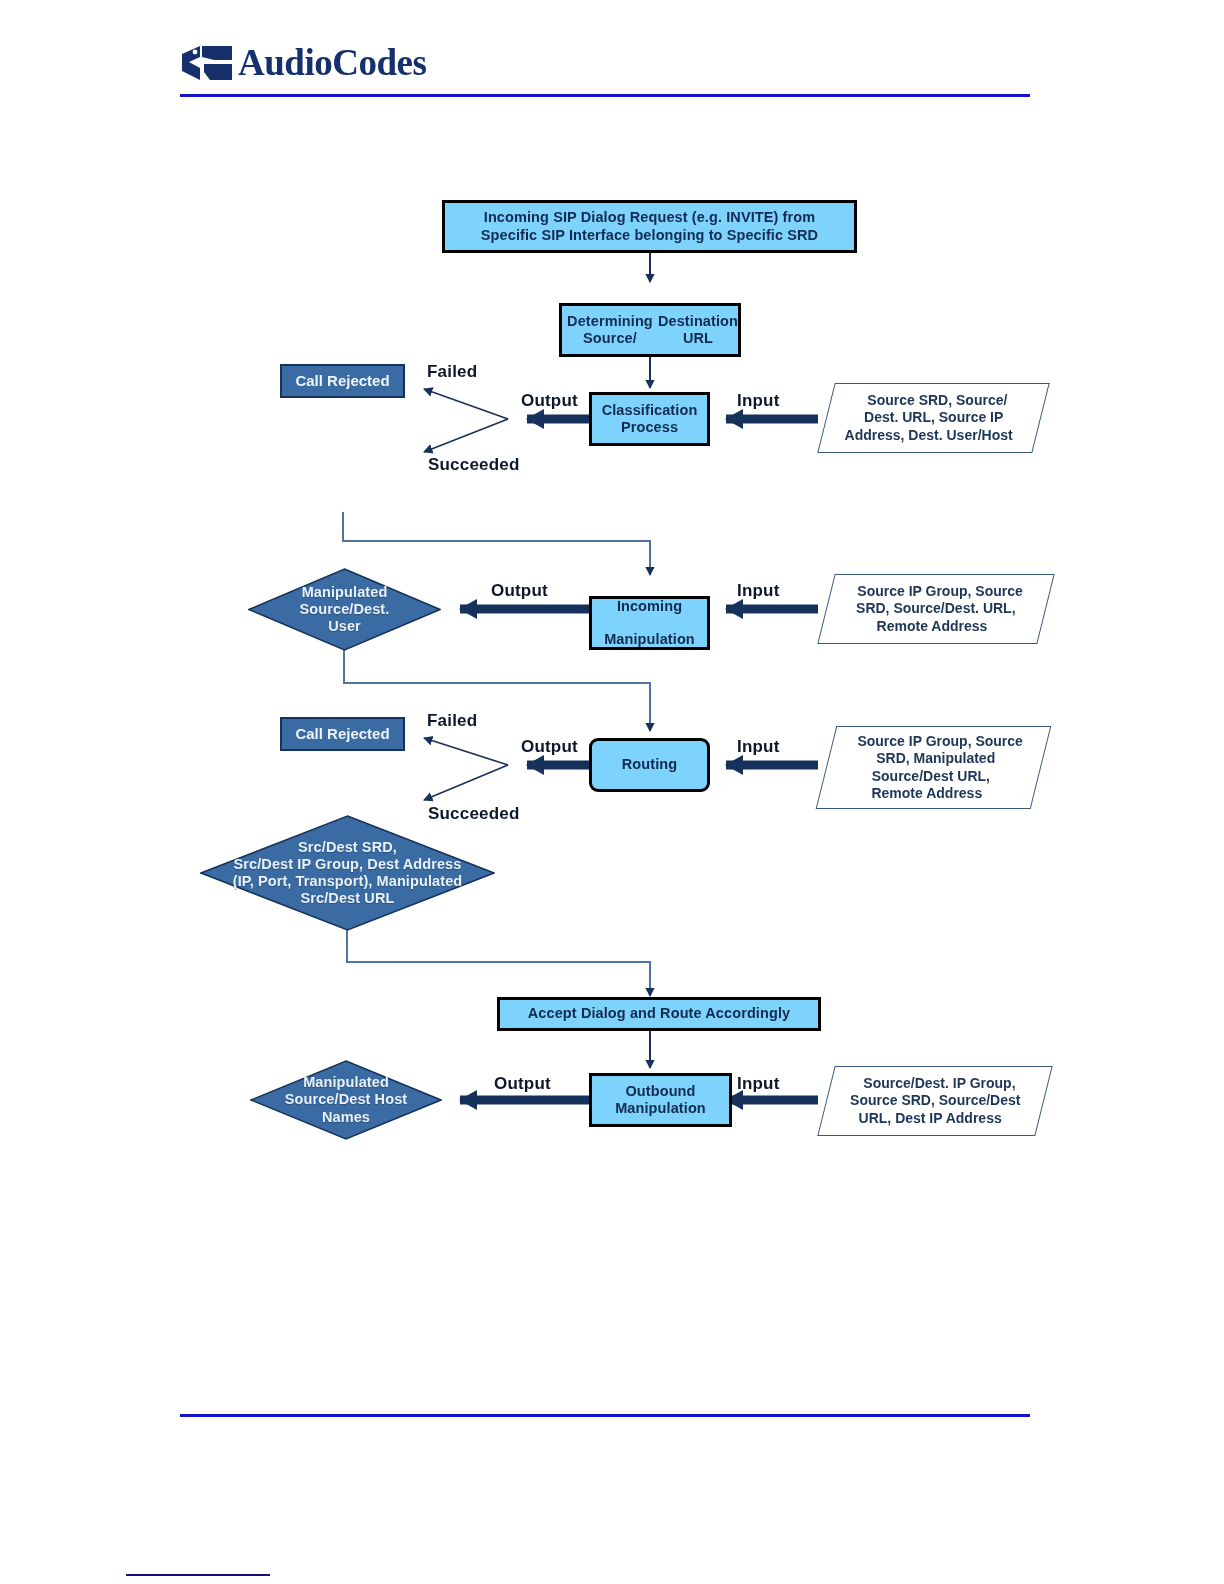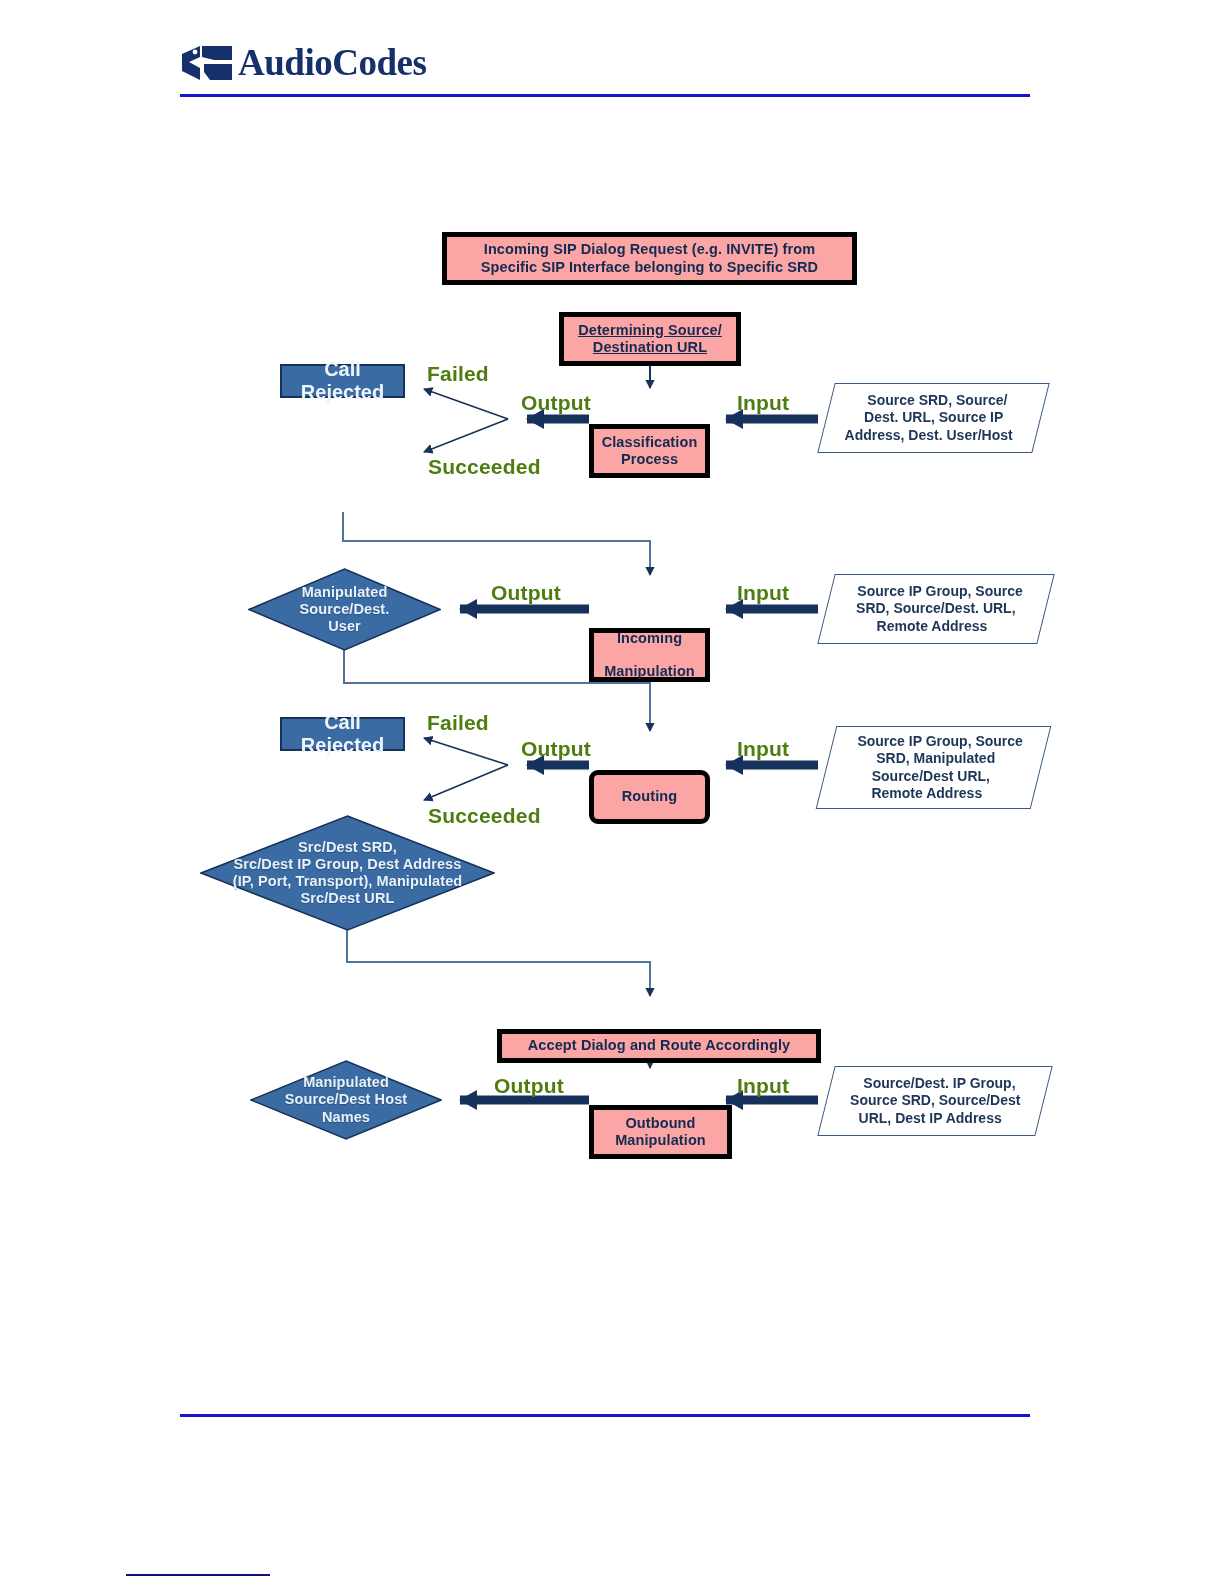--- a/index.html
+++ b/index.html
@@ -90,36 +90,35 @@
     position: absolute;
     box-sizing: border-box;
     display: flex;
     align-items: center;
     justify-content: center;
     text-align: center;
   }
 
   
   .box-light {
-    background: #fca5a5;
-    border: 5px solid #000000;
+    background: #7dd3fc;
+    border: 3px solid #000000;
     color: #132b52;
     font-weight: bold;
     font-size: 14.5px;
     line-height: 1.18;
     letter-spacing: 0.1px;
-    margin-top: 32px;
   }
   
   .box-dark {
     background: #3a6ca3;
     border: 2px solid #17325a;
     color: #eef4fb;
     font-weight: bold;
-    font-size: 20px;
+    font-size: 15px;
     line-height: 1.15;
   }
   
   .para {
     background: #ffffff;
     border: 1px solid #39587d;
     color: #1d3557;
     font-weight: bold;
     font-size: 14px;
     line-height: 1.25;
@@ -152,23 +151,23 @@
     font-weight: bold;
     font-size: 14.5px;
     line-height: 1.18;
     letter-spacing: 0.1px;
     text-shadow: 0 1px 1px rgba(10,25,50,.35);
   }
 
   
   .edge-label {
     position: absolute;
-    color: #4d7c0f;
-    font-weight: bold;
-    font-size: 21px;
+    color: #0f172a;
+    font-weight: bold;
+    font-size: 17px;
     white-space: nowrap;
     letter-spacing: .2px;
   }
 </style>
 </head>
 <body>
 
 <div id="page-header">
   <div id="logo-wrap">
     <div id="logo-mark">
@@ -231,21 +230,21 @@
     <line x1="818" y1="1100" x2="726" y2="1100" stroke="#16325c" stroke-width="9" marker-end="url(#ah-bold)"></line>
 
     <line x1="589" y1="1100" x2="460" y2="1100" stroke="#16325c" stroke-width="9" marker-end="url(#ah-bold)"></line>
   </svg>
 
   <div class="node box-light" style="left:442px; top:200px; width:415px; height:53px; flex-direction:column;">
     <span>Incoming SIP Dialog Request (e.g. INVITE) from</span>
     <span>Specific SIP Interface belonging to Specific SRD</span>
   </div>
 
-  <div class="node box-light" style="left:559px; top:280px; width:182px; height:54px; flex-direction:column;text-decoration:underline;">
+  <div class="node box-light" style="left:559px; top:303px; width:182px; height:54px; flex-direction:row;">
     <span>Determining Source/</span>
     <span>Destination URL</span>
   </div>
 
   <div class="node box-light" style="left:589px; top:392px; width:121px; height:54px; flex-direction:column;">
     <span>Classification</span>
     <span>Process</span>
   </div>
 
   <div class="node box-dark" style="left:280px; top:364px; width:125px; height:34px;">

